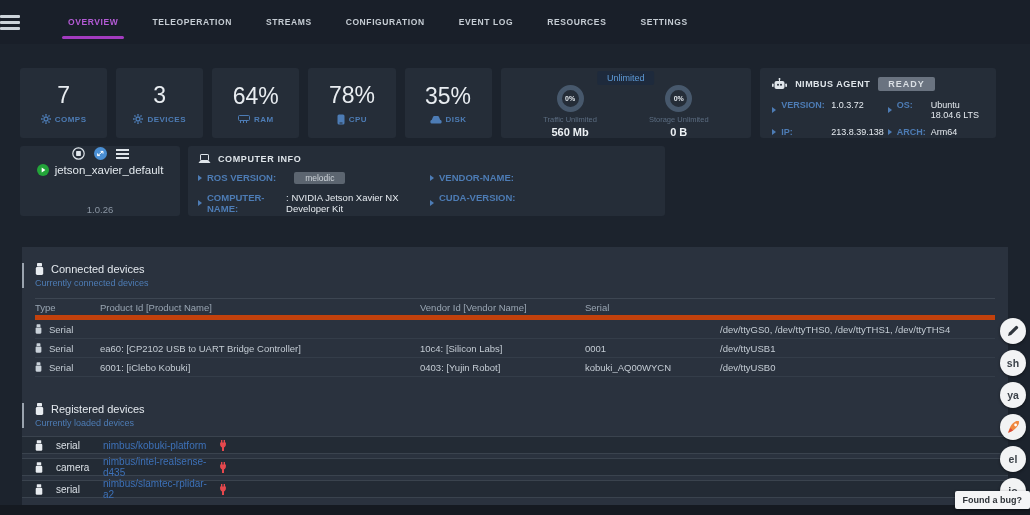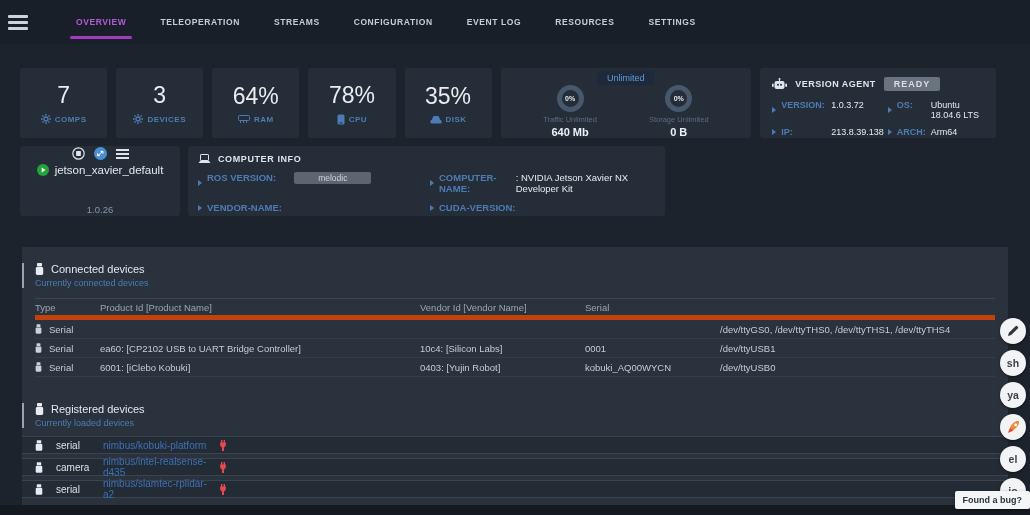--- a/index.html
+++ b/index.html
@@ -2,21 +2,21 @@
 <html><head>
 <meta charset="utf-8">
 <style>
   * { margin:0; padding:0; box-sizing:border-box; }
   html,body { background:#0f141a; }
   .page { position:relative; width:1030px; height:515px; overflow:hidden;
           background:#1c232d; font-family:"Liberation Sans", sans-serif; }
 
   
   .nav { position:absolute; top:0; left:0; right:0; height:44px; background:#191f29;
-         display:flex; align-items:center; padding-left:8px; }
+         display:flex; align-items:center; padding-left:0; }
   .burger { width:20px; display:flex; flex-direction:column; gap:3px; margin-right:42px; cursor:pointer; }
   .burger i { display:block; height:3px; background:#ccd3da; border-radius:1px; }
   .nav-items { display:flex; gap:22px; align-items:center; }
   .nav-item { font-size:8.5px; font-weight:bold; letter-spacing:.6px; color:#c6cdd4;
               position:relative; padding:0 6px; cursor:pointer; white-space:nowrap; }
   .nav-item.active { color:#b45bd6; }
   .nav-item.active::after { content:""; position:absolute; left:0; right:0; bottom:-12px;
                             height:3px; background:#a33bbf; border-radius:2px; }
 
   
@@ -59,21 +59,21 @@
   .robot-actions { display:flex; align-items:center; gap:9px; }
   .robot-actions .act { cursor:pointer; display:flex; align-items:center; }
   .robot-name-row { display:flex; align-items:center; gap:6px; font-size:11.5px; color:#e2e8ed; }
   .robot-version { font-size:9.5px; color:#8b96a3;margin-top:24px; }
 
   .computer-card { width:477px; padding:8px 10px; }
   .comp-header { display:flex; align-items:center; gap:7px; font-size:9px; font-weight:bold;
                  color:#dfe5ea; letter-spacing:.6px; }
   .comp-grid { display:grid; grid-template-columns:232px 1fr; margin-top:8px; row-gap:8px; }
   .comp-grid .field { font-size:9.5px; }
-  .badge-gray { background:#5c6570; color:#cdd3d9; font-size:8.5px; padding:1px 24px;
+  .badge-gray { background:#5c6570; color:#cdd3d9; font-size:8.5px; padding:1px 11px;
                 border-radius:2px; margin-left:18px; }
   .comp-grid .field-value { margin-left:5px; }
 
   
   .panel { position:absolute; top:247px; left:22px; width:986px; height:258px;
            background:#2a323e; padding-top:16px; }
   .section-head { border-left:2px solid #9aa3ae; padding-left:11px; }
   .section-title { display:flex; align-items:center; gap:7px; font-size:11px; color:#e4e9ee; }
   .section-sub { font-size:9px; color:#4d7cb5; margin-top:3px; }
 
@@ -197,41 +197,41 @@
           </svg>
         <span>DISK</span>
       </div>
     </div>
 
     <div class="card gauge-card">
       <div class="badge-unlimited">Unlimited</div>
       <div class="gauge">
         <div class="gauge-ring">0%</div>
         <div class="gauge-label">Traffic Unlimited</div>
-        <div class="gauge-value">640 Mb</div>
+        <div class="gauge-value">560 Mb</div>
       </div>
       <div class="gauge">
         <div class="gauge-ring">0%</div>
         <div class="gauge-label">Storage Unlimited</div>
         <div class="gauge-value">0 B</div>
       </div>
     </div>
 
     <div class="card agent-card">
       <div class="agent-header">
         <svg width="15" height="12" viewBox="0 0 15 12">
             <line x1="7.5" y1="0" x2="7.5" y2="3" stroke="#dfe5ea"></line>
             <circle cx="7.5" cy="1" r="1" fill="#dfe5ea"></circle>
             <rect x="2.5" y="3" width="10" height="8" rx="2" fill="#dfe5ea"></rect>
             <circle cx="6" cy="6.8" r="1" fill="#252d38"></circle>
             <circle cx="9" cy="6.8" r="1" fill="#252d38"></circle>
             <rect x="0" y="5.5" width="1.7" height="3.5" rx="0.8" fill="#dfe5ea"></rect>
             <rect x="13.3" y="5.5" width="1.7" height="3.5" rx="0.8" fill="#dfe5ea"></rect>
           </svg>
-        <span class="agent-title">VERSION AGENT</span>
+        <span class="agent-title">NIMBUS AGENT</span>
         <span class="agent-status">READY</span>
       </div>
       <div class="agent-grid">
         <div class="field col-l">
           <span class="caret"></span>
           <span class="field-label">VERSION:</span>
           <span class="field-value">1.0.3.72</span>
         </div>
         <div class="field col-r">
           <span class="caret"></span>
@@ -296,27 +296,27 @@
         <span>COMPUTER INFO</span>
       </div>
       <div class="comp-grid">
         <div class="field">
           <span class="caret"></span>
           <span class="field-label">ROS VERSION:</span>
           <span class="badge-gray">melodic</span>
         </div>
         <div class="field">
           <span class="caret"></span>
+          <span class="field-label">VENDOR-NAME:</span>
+          <span class="field-value"></span>
+        </div>
+        <div class="field">
+          <span class="caret"></span>
           <span class="field-label">COMPUTER-NAME:</span>
           <span class="field-value">: NVIDIA Jetson Xavier NX Developer Kit</span>
-        </div>
-        <div class="field">
-          <span class="caret"></span>
-          <span class="field-label">VENDOR-NAME:</span>
-          <span class="field-value"></span>
         </div>
         <div class="field">
           <span class="caret"></span>
           <span class="field-label">CUDA-VERSION:</span>
           <span class="field-value"></span>
         </div>
       </div>
     </div>
   </div>
 

